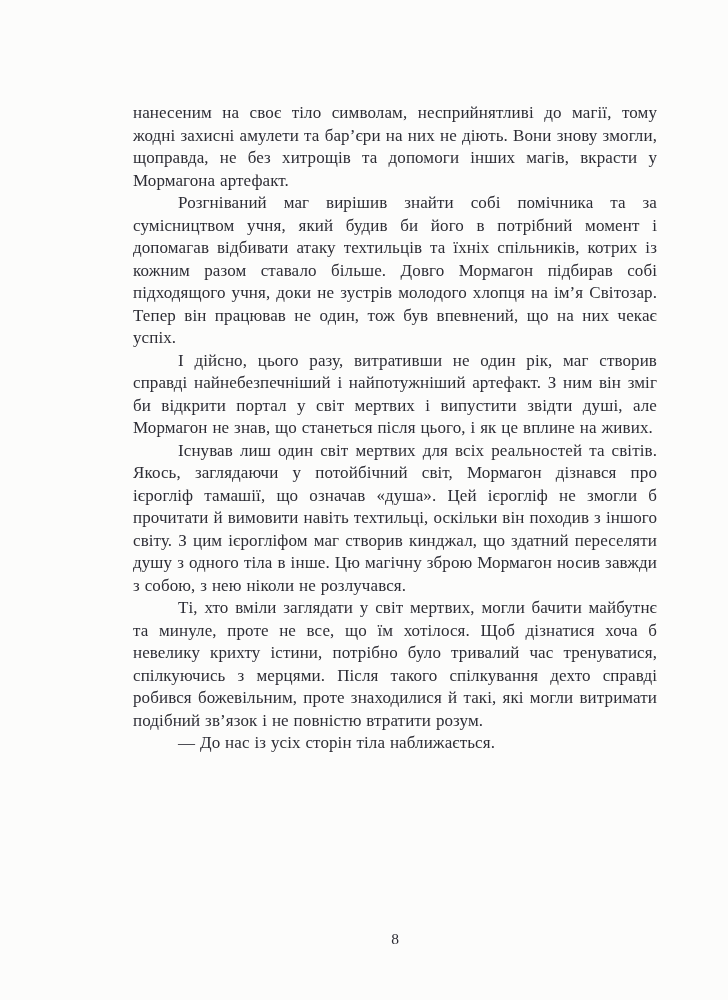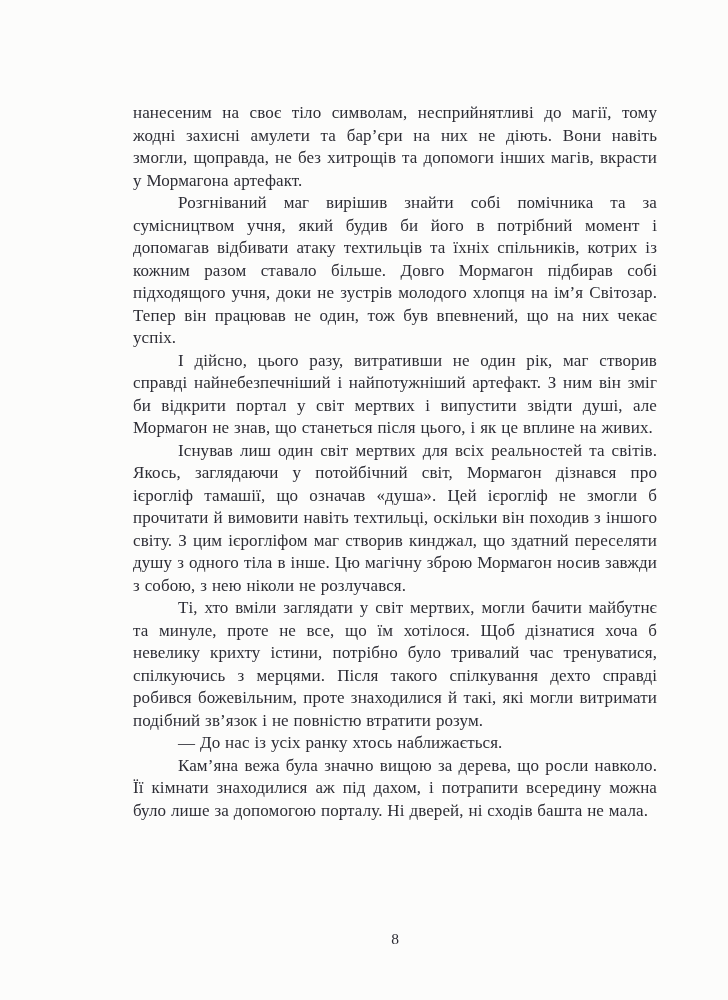--- a/index.html
+++ b/index.html
@@ -44,22 +44,21 @@
     font-size: 15.5px;
     line-height: 22px;
     color: #2d2d35;
   }
 </style>
 </head>
 <body>
 
 <div class="page">
   <div class="text-block">
-    <p class="no-indent">нанесеним на своє тіло символам, несприйнятливі до магії, тому жодні захисні амулети та бар’єри на них не діють. Вони навіть змогли, щоправда, не без хитрощів та допомоги інших магів, вкрасти у Мормагона артефакт.</p>
+    <p class="no-indent">нанесеним на своє тіло символам, несприйнятливі до магії, тому жодні захисні амулети та бар’єри на них не діють. Вони знову змогли, щоправда, не без хитрощів та допомоги інших магів, вкрасти у Мормагона артефакт.</p>
     <p>Розгніваний маг вирішив знайти собі помічника та за сумісництвом учня, який будив би його в потрібний момент і допомагав відбивати атаку техтильців та їхніх спільників, котрих із кожним разом ставало більше. Довго Мормагон підбирав собі підходящого учня, доки не зустрів молодого хлопця на ім’я Світозар. Тепер він працював не один, тож був впевнений, що на них чекає успіх.</p>
     <p>І дійсно, цього разу, витративши не один рік, маг створив справді найнебезпечніший і найпотужніший артефакт. З ним він зміг би відкрити портал у світ мертвих і випустити звідти душі, але Мормагон не знав, що станеться після цього, і як це вплине на живих.</p>
     <p>Існував лиш один світ мертвих для всіх реальностей та світів. Якось, заглядаючи у потойбічний світ, Мормагон дізнався про ієрогліф тамашії, що означав «душа». Цей ієрогліф не змогли б прочитати й вимовити навіть техтильці, оскільки він походив з іншого світу. З цим ієрогліфом маг створив кинджал, що здатний переселяти душу з одного тіла в інше. Цю магічну зброю Мормагон носив завжди з собою, з нею ніколи не розлучався.</p>
     <p>Ті, хто вміли заглядати у світ мертвих, могли бачити майбутнє та минуле, проте не все, що їм хотілося. Щоб дізнатися хоча б невелику крихту істини, потрібно було тривалий час тренуватися, спілкуючись з мерцями. Після такого спілкування дехто справді робився божевільним, проте знаходилися й такі, які могли витримати подібний зв’язок і не повністю втратити розум.</p>
-    <p>— До нас із усіх ранку хтось наближається.</p>
-    <p>Кам’яна вежа була значно вищою за дерева, що росли навколо. Її кімнати знаходилися аж під дахом, і потрапити всередину можна було лише за допомогою порталу. Ні дверей, ні сходів башта не мала.</p>
+    <p>— До нас із усіх сторін тіла наближається.</p>
   </div>
   <div class="page-number">8</div>
 </div>
 
 </body></html>

